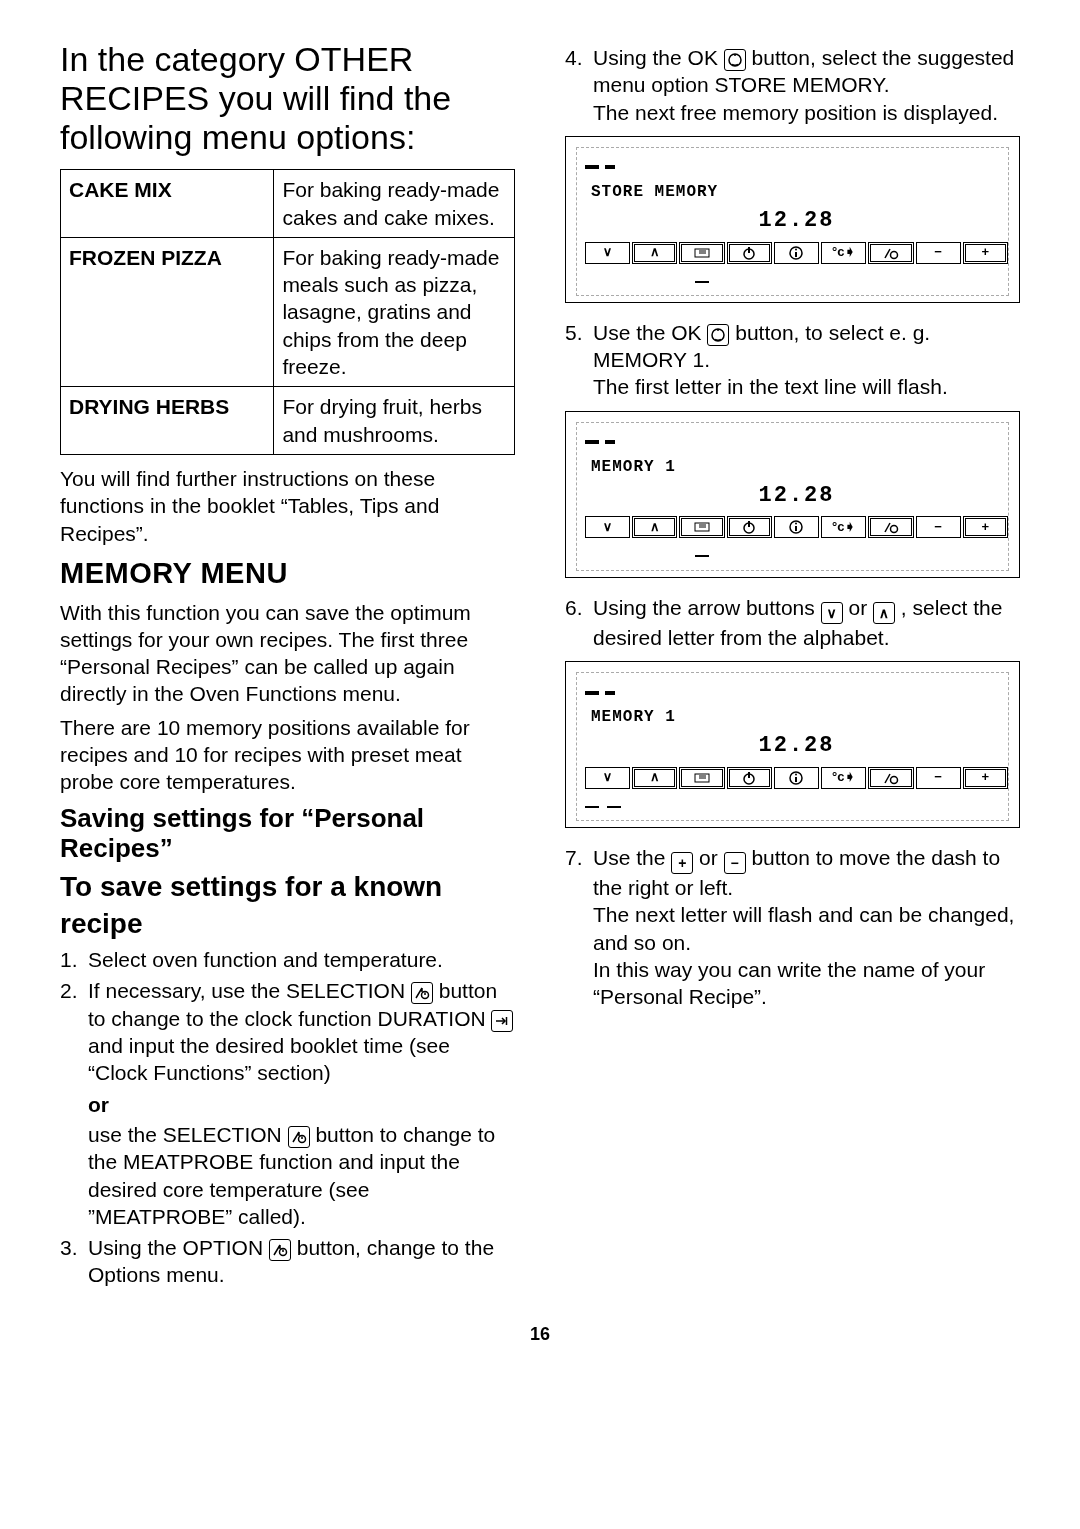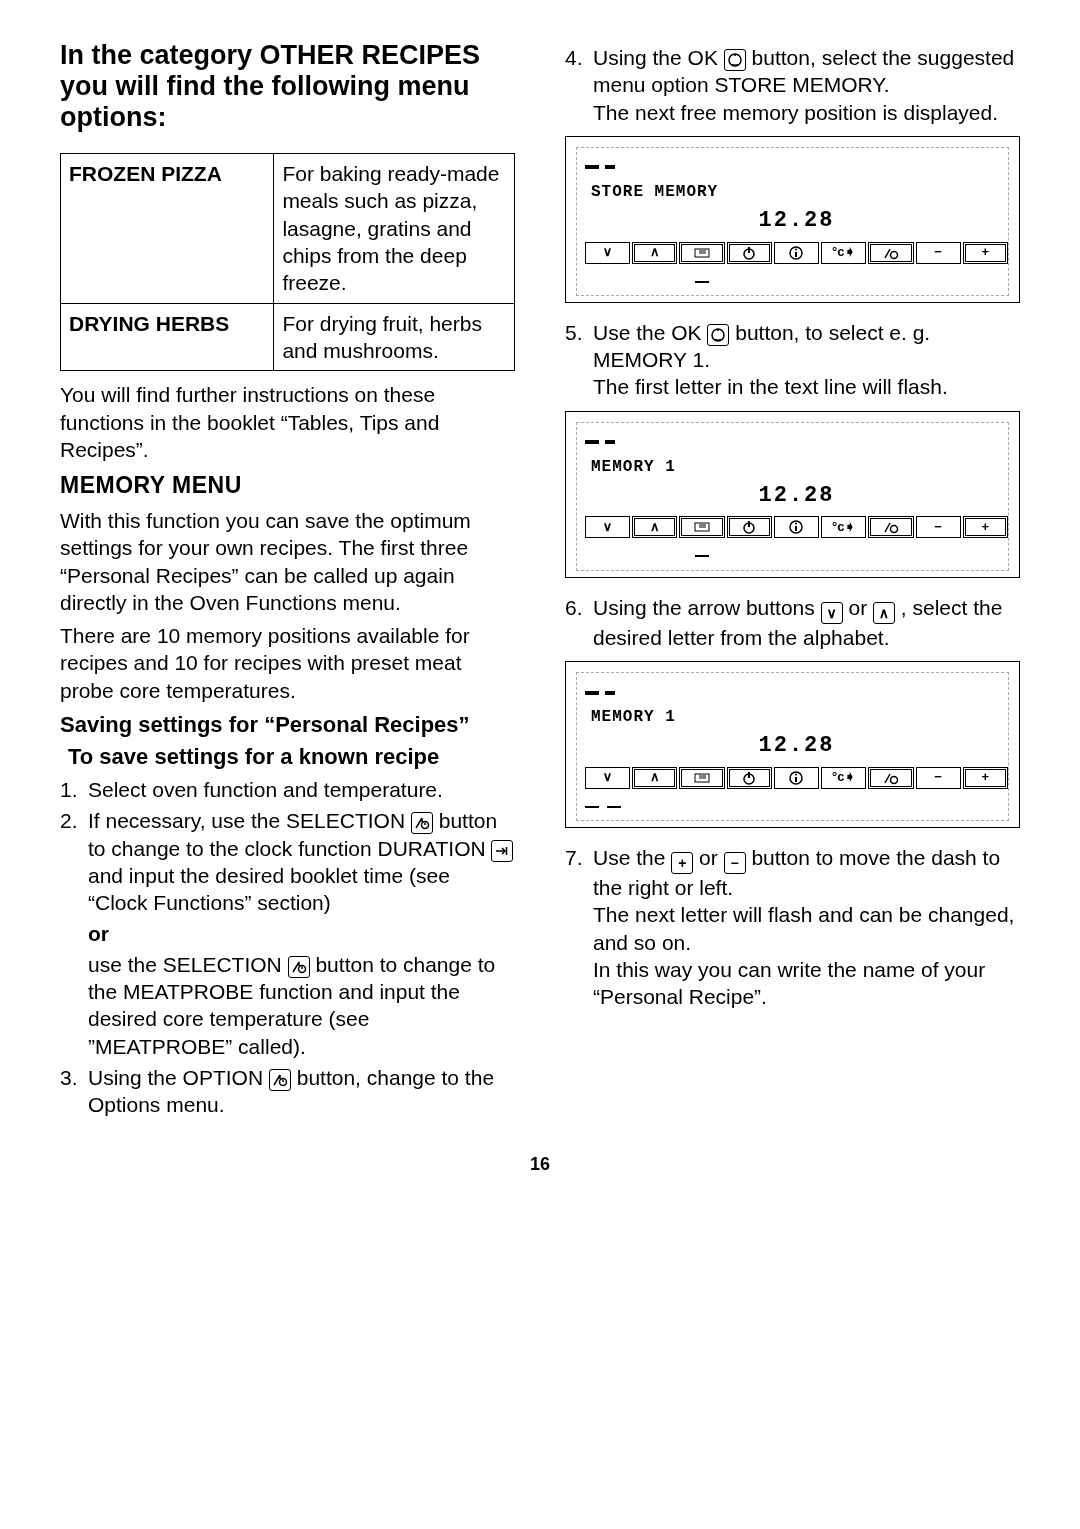--- a/index.html
+++ b/index.html
@@ -9,41 +9,41 @@
     height: 1529px;
     padding: 40px 60px 30px 60px;
     color: #000;
     background: #fff;
     font-size: 21px;
     line-height: 1.3;
   }
   .columns { display: flex; gap: 50px; }
   .col { flex: 1; min-width: 0; }
   h2.section-heading {
-    font-size: 27px;
-    font-weight: bold;
-    margin-bottom: 20px;
+    font-size: 34px;
+    font-weight: normal;
+    margin-bottom: 12px;
     line-height: 1.15;
   }
   h2.mem-heading {
-    font-size: 23px;
+    font-size: 29px;
     font-weight: 900;
     margin: 8px 0 6px 0;
     letter-spacing: 0.5px;
   }
   h3.sub-heading {
-    font-size: 22px;
+    font-size: 26px;
     font-weight: bold;
     margin: 8px 0 4px 0;
     line-height: 1.15;
   }
   h4.sub-sub-heading {
-    font-size: 22px;
-    font-weight: bold;
-    margin: 6px 0 4px 8px;
+    font-size: 28px;
+    font-weight: bold;
+    margin: 6px 0 4px 0;
   }
   table.recipe-table {
     width: 100%;
     border-collapse: collapse;
     margin-bottom: 10px;
   }
   table.recipe-table td {
     border: 1.5px solid #000;
     padding: 6px 8px;
     vertical-align: top;
@@ -129,20 +129,24 @@
 </head>
 <body>
 
 <div class="columns">
 
   <div class="col">
     <h2 class="section-heading">In the category OTHER RECIPES you will find the following menu options:</h2>
 
     <table class="recipe-table">
       <tbody>
+          <tr>
+        <td class="label">CAKE MIX</td>
+        <td>For baking ready-made cakes and cake mixes.</td>
+      </tr>
       <tr>
         <td class="label">FROZEN PIZZA</td>
         <td>For baking ready-made meals such as pizza, lasagne, gratins and chips from the deep freeze.</td>
       </tr>
       <tr>
         <td class="label">DRYING HERBS</td>
         <td>For drying fruit, herbs and mushrooms.</td>
       </tr>
     </tbody>
       </table>

